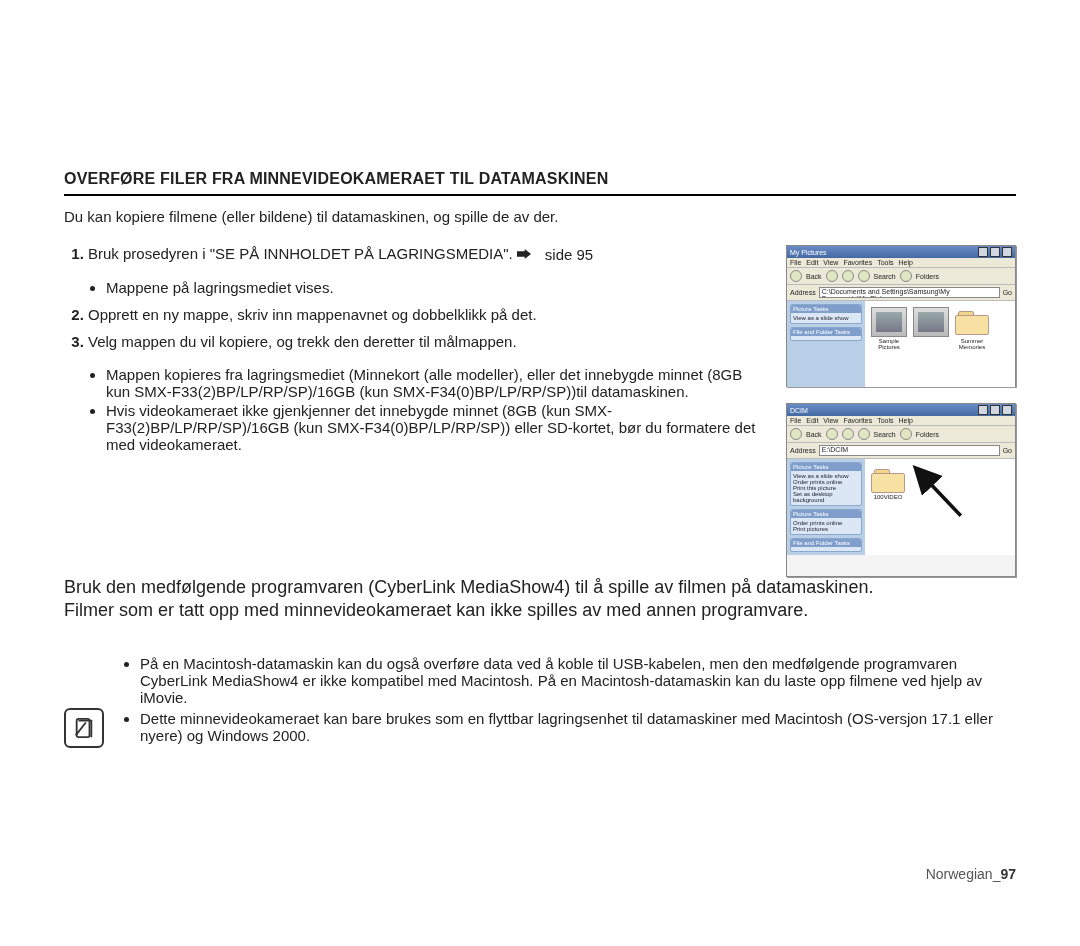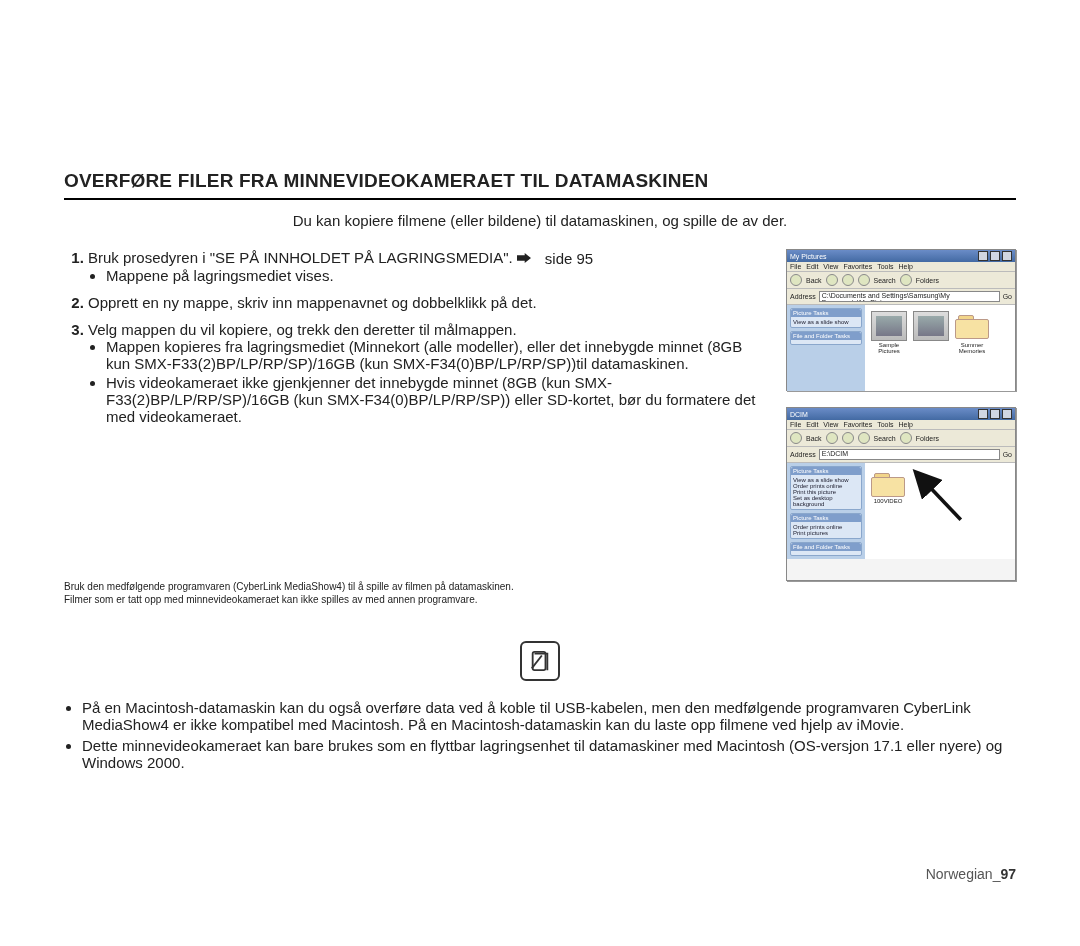--- a/index.html
+++ b/index.html
@@ -9,31 +9,30 @@
     background: #fff;
     width: 1080px;
     height: 946px;
     box-sizing: border-box;
   }
   .page {
     padding: 170px 64px 0 64px;
     color: #222;
   }
   .main-heading {
-    font-size: 19px;
+    font-size: 16px;
     font-weight: bold;
     letter-spacing: 0.2px;
     border-bottom: 2px solid #000;
     padding-bottom: 6px;
     margin: 0 0 12px 0;
   }
   .intro-text {
     font-size: 15px;
     margin: 0 0 20px 0;
-    text-align: center;
   }
   .two-col {
     display: flex;
     gap: 22px;
     align-items: flex-start;
   }
   .left-col {
     flex: 1;
   }
   .right-col {
@@ -49,21 +48,21 @@
   }
   ol.steps > li {
     margin-bottom: 10px;
     font-weight: bold;
   }
   ol.steps > li > span.step-text {
     font-weight: normal;
   }
   ul.sub {
     list-style: disc;
-    margin: 0 0 0 0;
+    margin: 16px 0 0 0;
     padding-left: 18px;
     font-weight: normal;
   }
   ul.sub li {
     margin-bottom: 2px;
     font-size: 15px;
   }
   .arrow-ref {
     display: inline-flex;
     align-items: center;
@@ -72,29 +71,28 @@
   .arrow-ref svg {
     width: 14px;
     height: 10px;
   }
   .subsection-heading {
     font-size: 16px;
     font-weight: bold;
     margin: 36px 0 2px 0;
   }
   .para {
-    font-size: 10px;
+    font-size: 18px;
     margin: 0 0 2px 0;
   }
   .note-row {
     display: flex;
     gap: 18px;
     margin-top: 34px;
-    align-items: center;
-    flex-direction: column;
+    align-items: flex-end;
   }
   .note-icon {
     width: 36px;
     height: 36px;
     border: 2px solid #333;
     border-radius: 6px;
     display: flex;
     align-items: center;
     justify-content: center;
     flex-shrink: 0;

